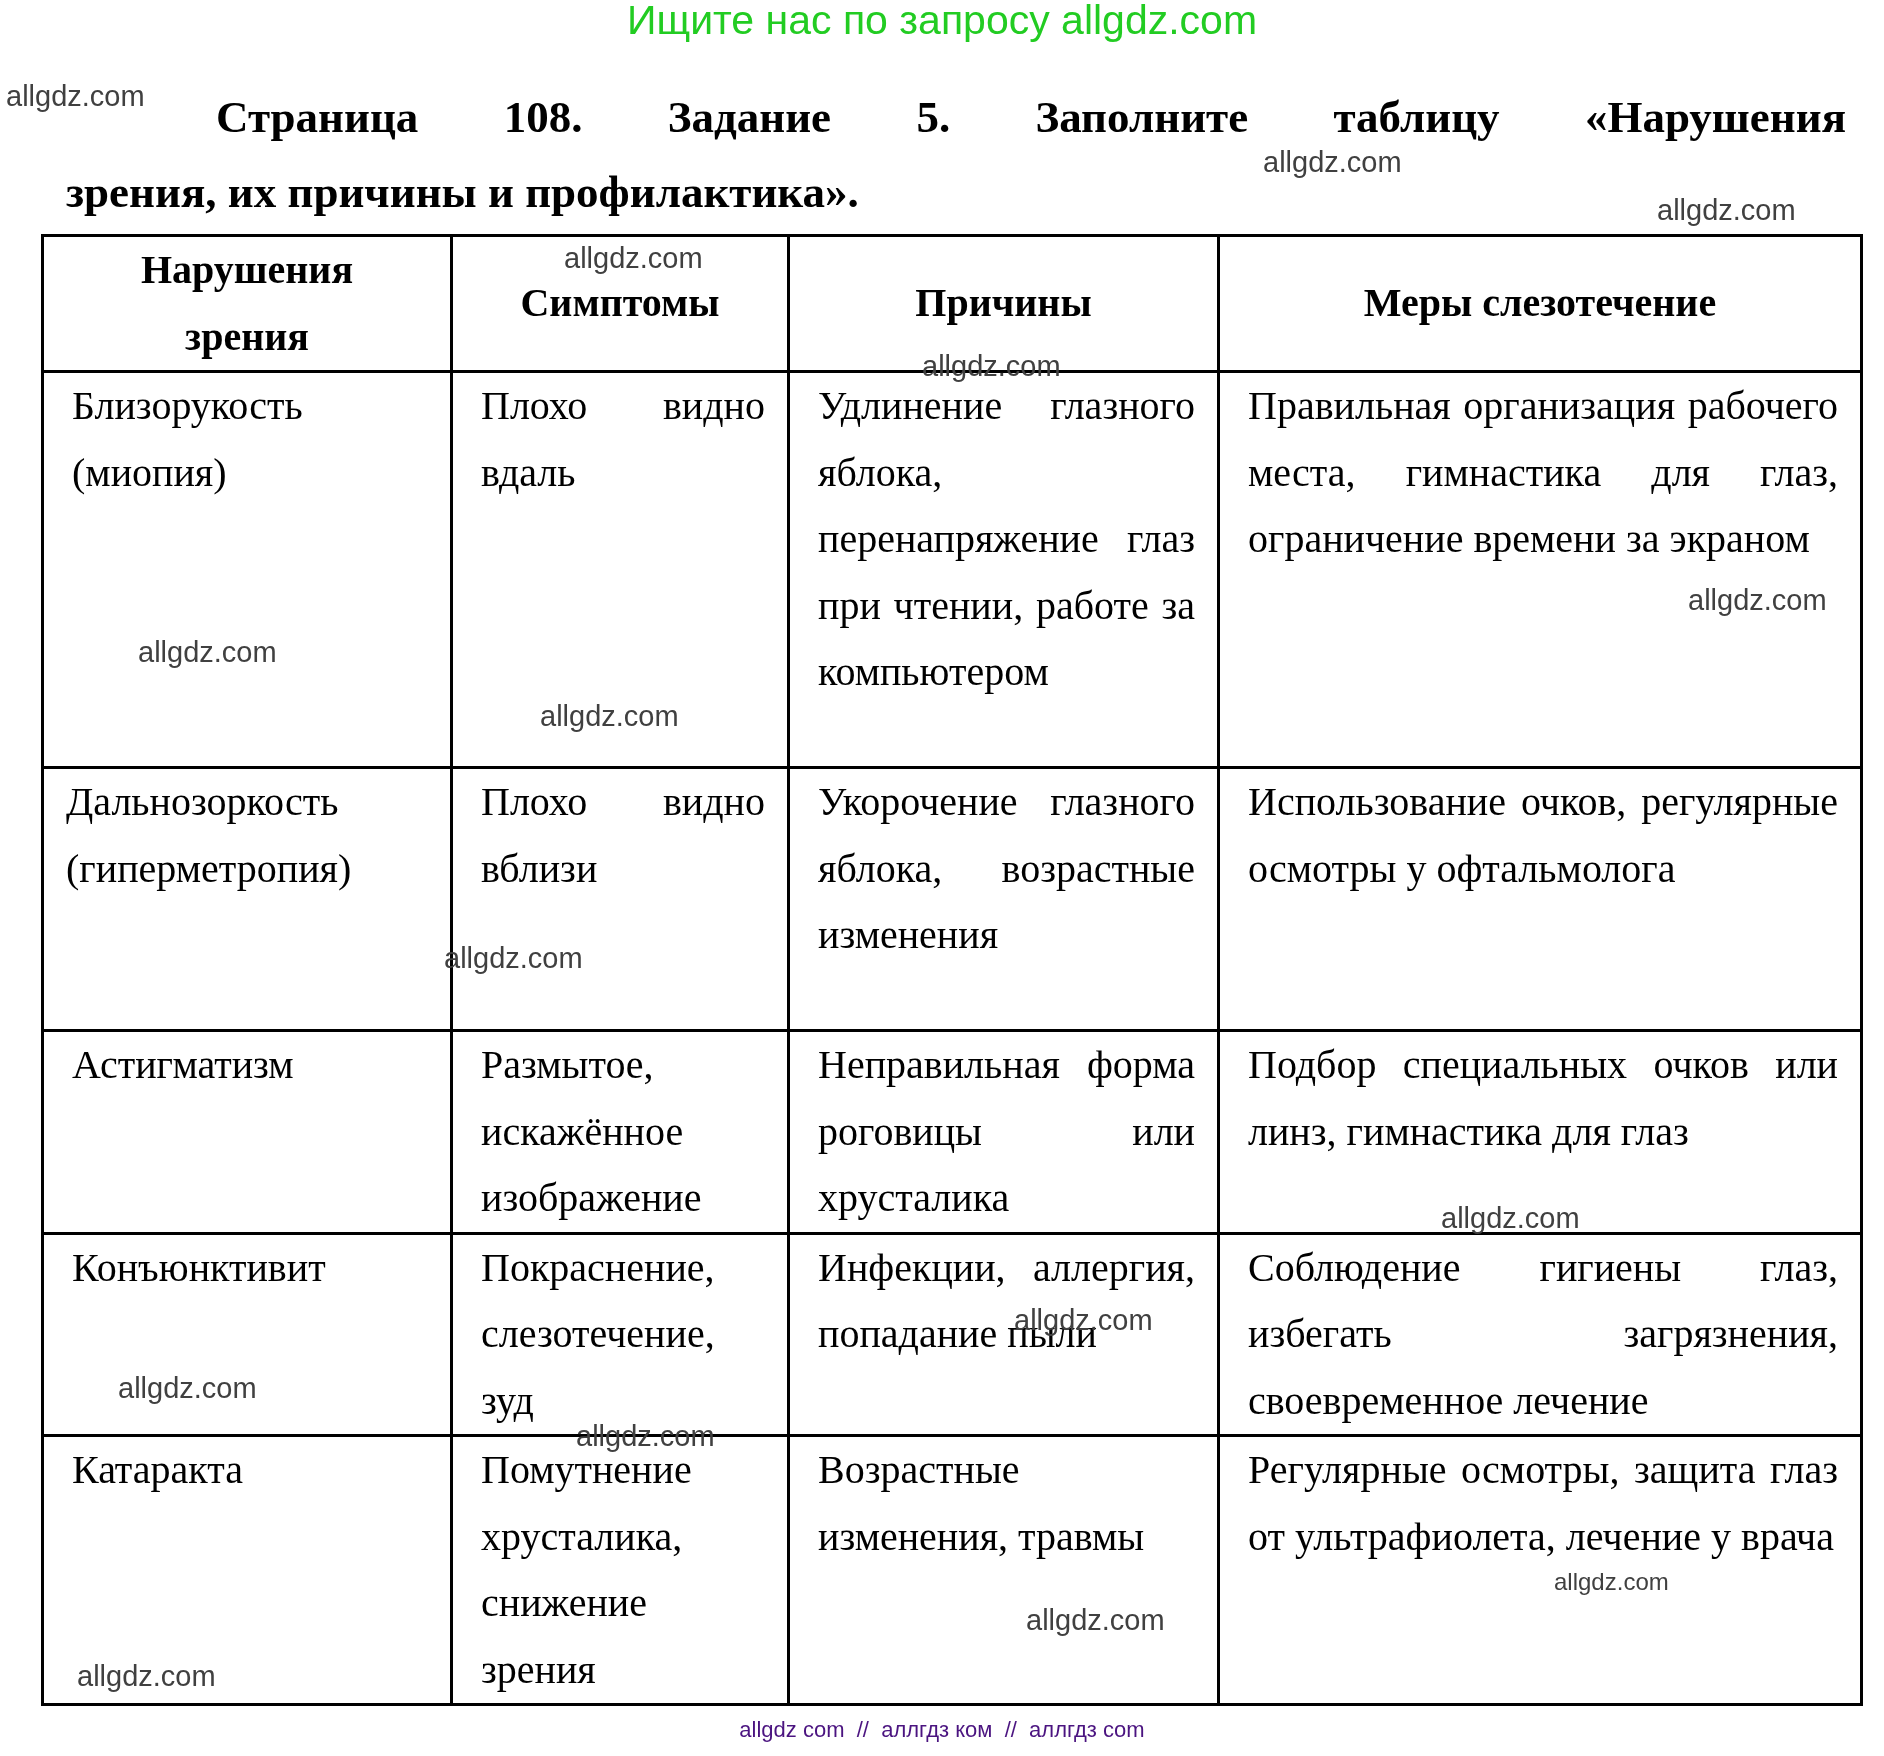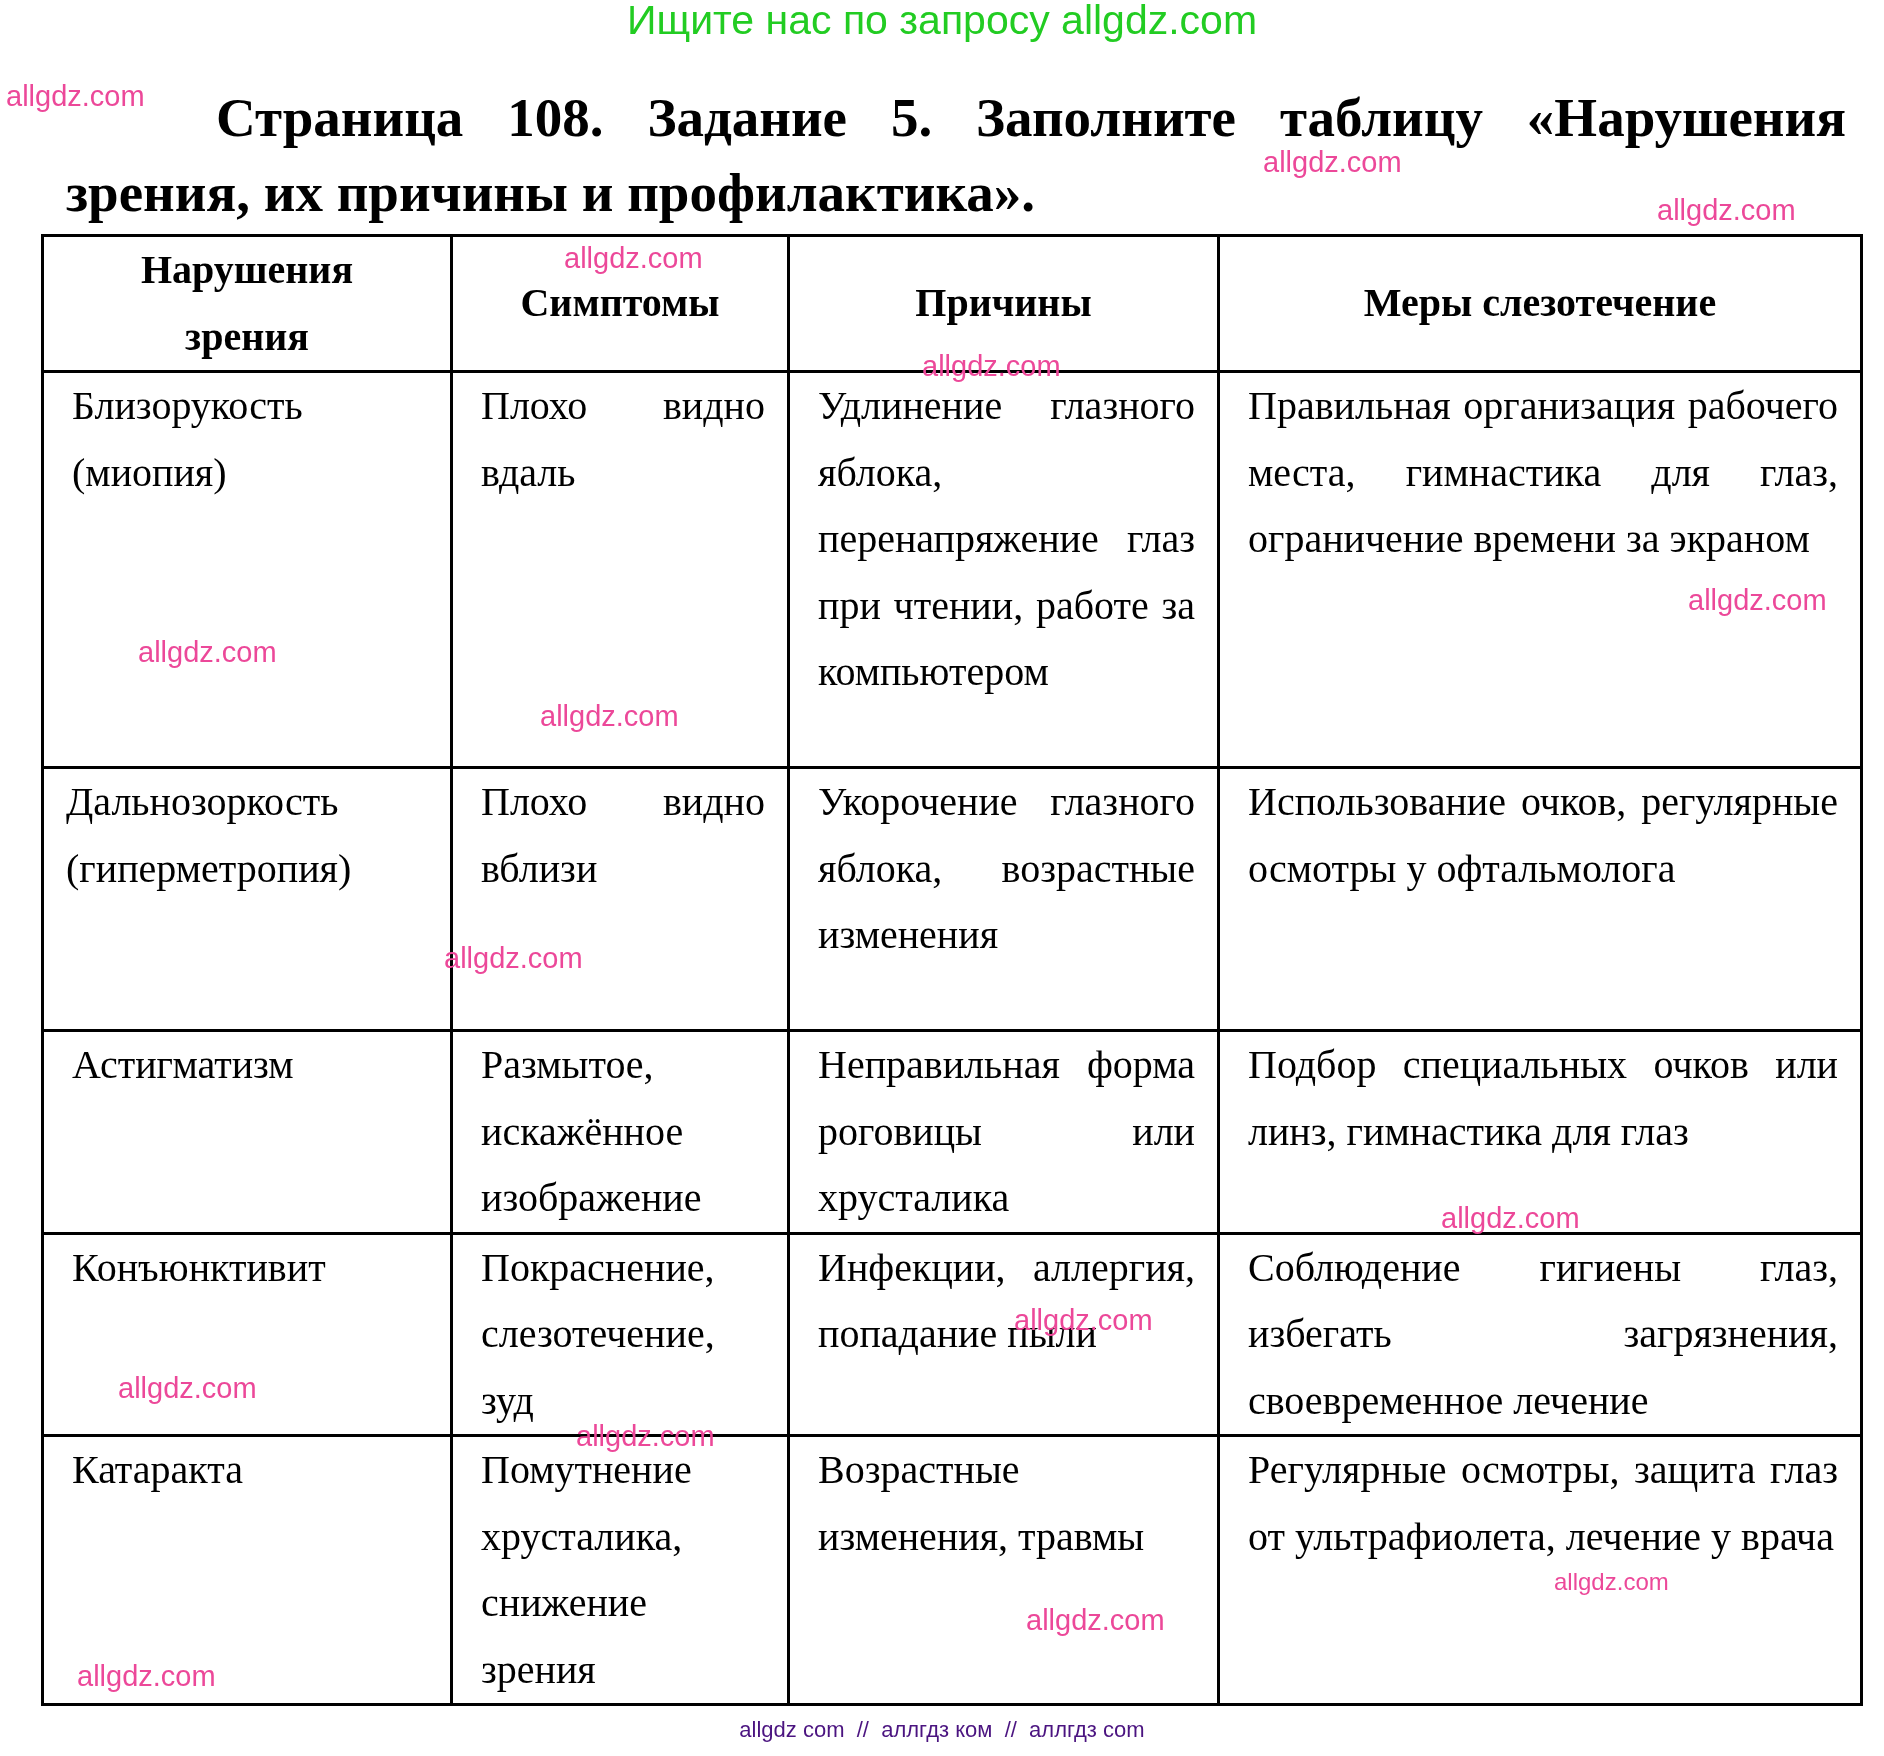--- a/index.html
+++ b/index.html
@@ -4,27 +4,27 @@
 <style>
   html, body { margin:0; padding:0; background:#ffffff; }
   body { width:1884px; height:1756px; position:relative; overflow:hidden; color:#000; }
   .top-banner {
     position:absolute; left:0; width:1884px; top:0; height:40px;
     text-align:center; font-family:"Liberation Sans", sans-serif;
     font-size:41px; line-height:40px; color:#22cc22;
   }
   .title {
     position:absolute; left:66px; top:80px; width:1780px;
-    font-family:"Liberation Serif", serif; font-weight:bold; font-size:55px;
+    font-family:"Liberation Serif", serif; font-weight:bold; font-size:45px;
     line-height:75px; text-align:justify; text-align-last:left;
   }
   .title .l1 { display:block; padding-left:150px; text-align:justify; text-align-last:justify; }
   .wm {
     position:absolute; font-family:"Liberation Sans", sans-serif;
-    color:#ec4899; font-size:29px; line-height:32px; white-space:nowrap;
+    color:#404040; font-size:29px; line-height:32px; white-space:nowrap;
   }
   .wm.small { font-size:24px; }
   table.grid {
     position:absolute; left:41px; top:234px; width:1819px;
     border-collapse:collapse; table-layout:fixed;
     font-family:"Liberation Serif", serif;
   }
   table.grid td, table.grid th {
     border:3px solid #000; vertical-align:top; padding:0 22px 0 28px;
     font-size:40px; line-height:66.5px; text-align:justify;

